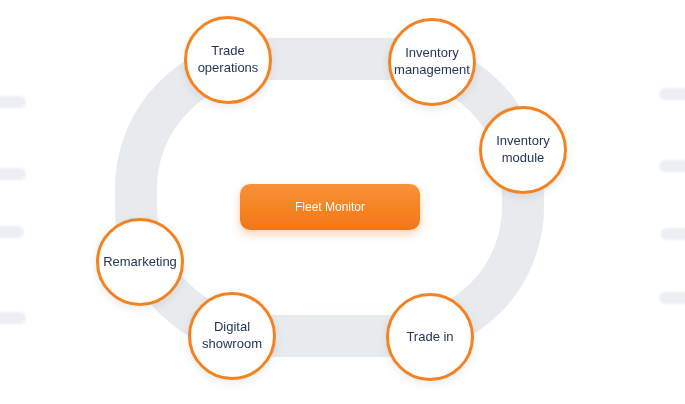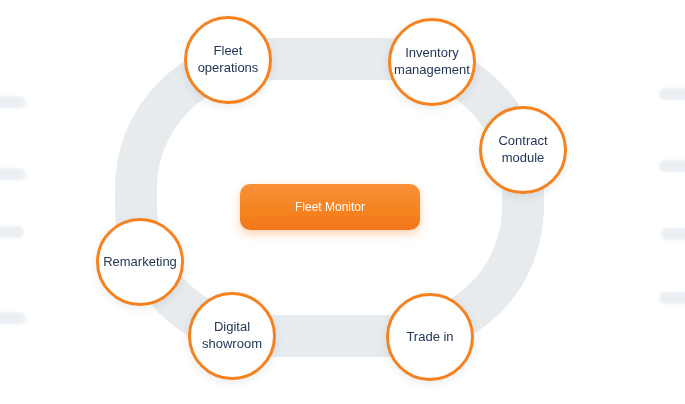--- a/index.html
+++ b/index.html
@@ -84,27 +84,27 @@
   <span class="edge-deco" style="left:-14px; top:226px; width:38px;"></span>
   <span class="edge-deco" style="left:-16px; top:312px; width:42px;"></span>
   <span class="edge-deco" style="right:-14px; top:88px;  width:40px;"></span>
   <span class="edge-deco" style="right:-18px; top:160px; width:44px;"></span>
   <span class="edge-deco" style="right:-14px; top:228px; width:38px;"></span>
   <span class="edge-deco" style="right:-16px; top:292px; width:42px;"></span>
 
   <div class="track"></div>
 
   <div class="node n0">
-    <span>Fleet operations</span>
+    <span>Trade operations</span>
   </div>
   <div class="node n1">
     <span>Inventory management</span>
   </div>
   <div class="node n3">
-    <span>Contract module</span>
+    <span>Inventory module</span>
   </div>
   <div class="node n4">
     <span>Remarketing</span>
   </div>
   <div class="node n6">
     <span>Digital showroom</span>
   </div>
   <div class="node n7">
     <span>Trade in</span>
   </div>

